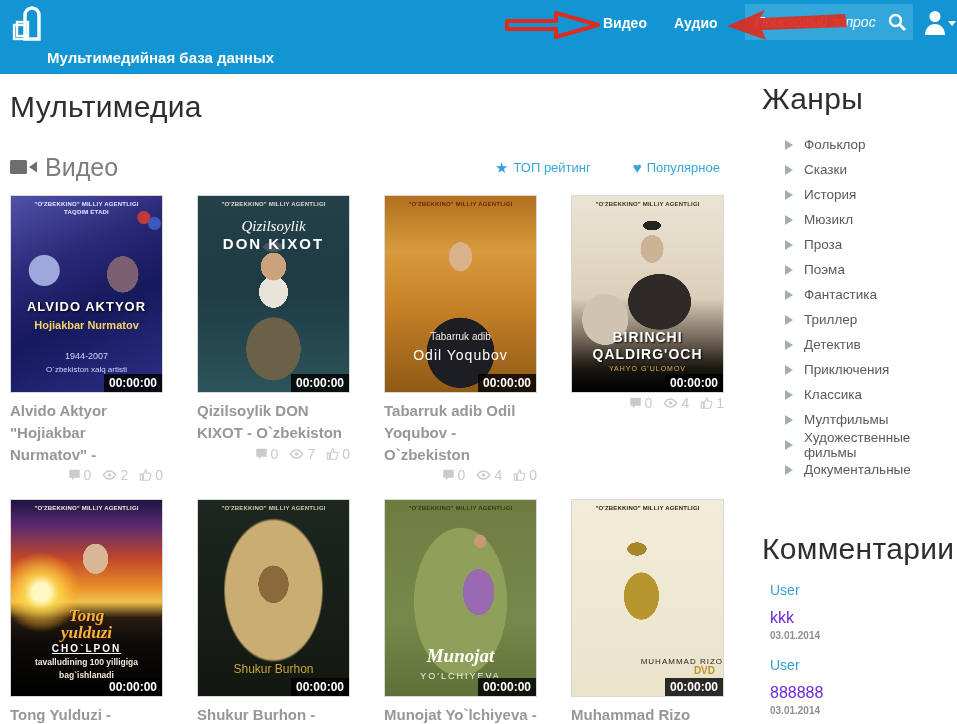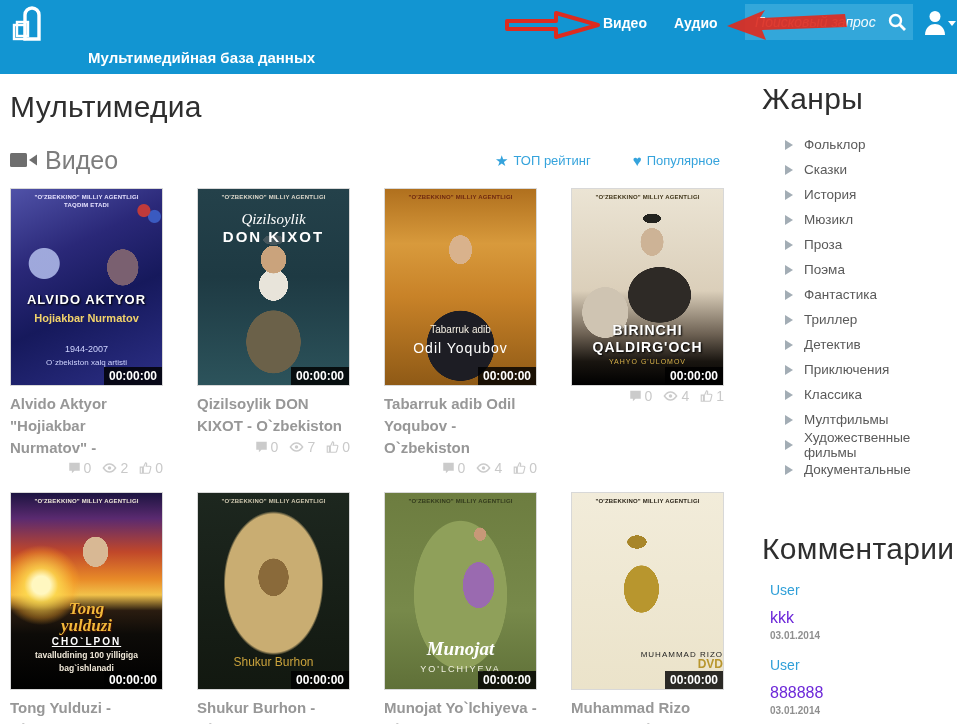--- a/index.html
+++ b/index.html
@@ -3,36 +3,36 @@
 <meta charset="utf-8">
 <style>
   * { margin:0; padding:0; box-sizing:border-box; }
   html,body { width:957px; height:724px; overflow:hidden; background:#fff;
               font-family:"Liberation Sans","DejaVu Sans",sans-serif; }
   body { position:relative; }
 
   
   .header { position:absolute; left:0; top:0; width:957px; height:74px; background:#1295d2; }
   .logo { position:absolute; left:10px; top:5px; width:42px; height:44px; cursor:pointer; }
-  .site-subtitle { position:absolute; left:47px; top:49px; color:#fff; font-size:15px; font-weight:bold;margin-left:41px; }
+  .site-subtitle { position:absolute; left:47px; top:49px; color:#fff; font-size:15px; font-weight:bold; }
   .nav-link { position:absolute; top:15px; color:#fff; font-size:14px; font-weight:bold; cursor:pointer; text-decoration:none; }
   .nav-video { left:603px; } .nav-audio { left:674px; }
   .searchbox { position:absolute; left:745px; top:4px; width:168px; height:36px; background:#33a7da; }
   .searchbox input { position:absolute; left:0; top:0; width:136px; height:36px; background:transparent; border:none; outline:none;
                      color:#fff; font-size:14px; padding:0 0 0 10px; font-family:inherit; }
   .searchbox input::placeholder { color:#fff; font-style:italic; opacity:.95; }
   .search-btn { position:absolute; right:6px; top:8px; width:20px; height:20px; cursor:pointer; }
   .user-menu { position:absolute; left:922px; top:9px; width:32px; height:26px; cursor:pointer; }
   .caret { position:absolute; left:948px; top:21px; width:0; height:0; border-left:4px solid transparent;
            border-right:4px solid transparent; border-top:5px solid #fff; }
   .annot { position:absolute; left:0; top:0; pointer-events:none; z-index:20; }
 
   
   .main { position:absolute; left:10px; top:82px; width:736px; }
-  .page-title { font-size:30px; font-weight:300; color:#2e2e2e; margin:8px 0 20px 0; letter-spacing:.3px; }
+  .page-title { font-size:30px; font-weight:300; color:#2e2e2e; margin:8px 0 27px 0; letter-spacing:.3px; }
   .section-head { display:flex; align-items:center; height:32px; }
   .section-title { font-size:25px; font-weight:300; color:#7d7d7d; margin-left:8px; }
   .section-links { margin-left:auto; display:flex; gap:42px; padding-right:26px; }
   .sec-link { color:#35a3dc; font-size:13px; text-decoration:none; cursor:pointer; display:flex; align-items:center; gap:5px; }
   .sec-link .glyph { font-size:15px; line-height:1; }
 
   .grid { margin-top:12px; display:grid; grid-template-columns:repeat(4,153px); column-gap:34px; row-gap:16px; }
   .card { width:153px; }
   .poster { position:relative; width:153px; height:198px; overflow:hidden; border:1px solid #d8d8d8; cursor:pointer; }
   .ag { position:absolute; top:5px; left:0; width:100%; text-align:center; font-size:6px; font-weight:bold; letter-spacing:.2px; }
@@ -112,21 +112,21 @@
   .p6-l1 { top:74%; color:#fff; font-weight:bold; font-style:italic; font-size:19px; font-family:"Liberation Serif",serif; }
   .p6-l2 { top:87%; color:#f0f0e0; font-size:9px; letter-spacing:2px; }
 
   .poster-7 { background:
       radial-gradient(ellipse 16px 11px at 43% 25%, #a8862a 0 60%, transparent 61%),
       radial-gradient(ellipse 29px 39px at 46% 49%, #b8962e 0 60%, transparent 61%),
       linear-gradient(180deg,#f2ecda 0%,#ebe3ca 100%); }
   .p7-ag { color:#2a2418; }
   .p7-l1 { top:60%; color:#5a4a1a; font-style:italic; font-size:20px; font-family:"Liberation Serif",serif; }
   .p7-l2 { top:80%; color:#222; font-weight:normal; font-size:8px; letter-spacing:1px; text-align:right; padding-left:10px; }
-  .p7-l3 { top:84%; color:#b8962e; font-weight:bold; font-size:12px; text-align:right; padding-right:0; }
+  .p7-l3 { top:84%; color:#b8962e; font-weight:bold; font-size:10px; text-align:right; padding-right:8px; }
 
   
   .sidebar { position:absolute; left:762px; top:82px; width:195px; }
   .side-title { font-size:30px; font-weight:300; color:#2e2e2e; letter-spacing:.3px; }
   .genres { list-style:none; margin-top:16px; }
   .genres li { display:flex; align-items:center; height:25px; padding-left:23px; cursor:pointer; }
   .tri { width:0; height:0; border-top:5px solid transparent; border-bottom:5px solid transparent;
          border-left:8px solid #a3adb5; margin-right:11px; flex:0 0 auto; }
   .genre-label { font-size:13.5px; color:#5a5a5a; }
   .comments-title { margin-top:50px; }

